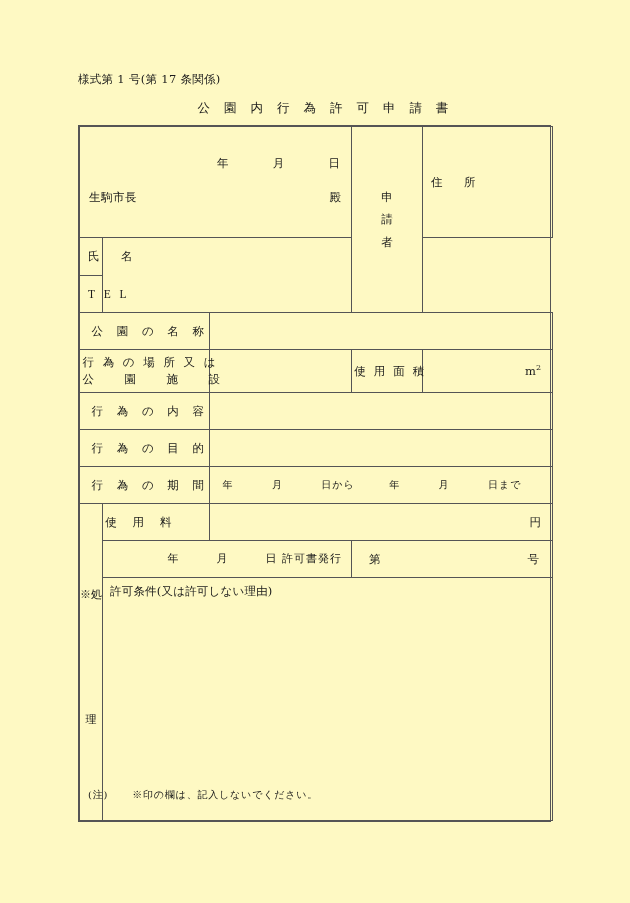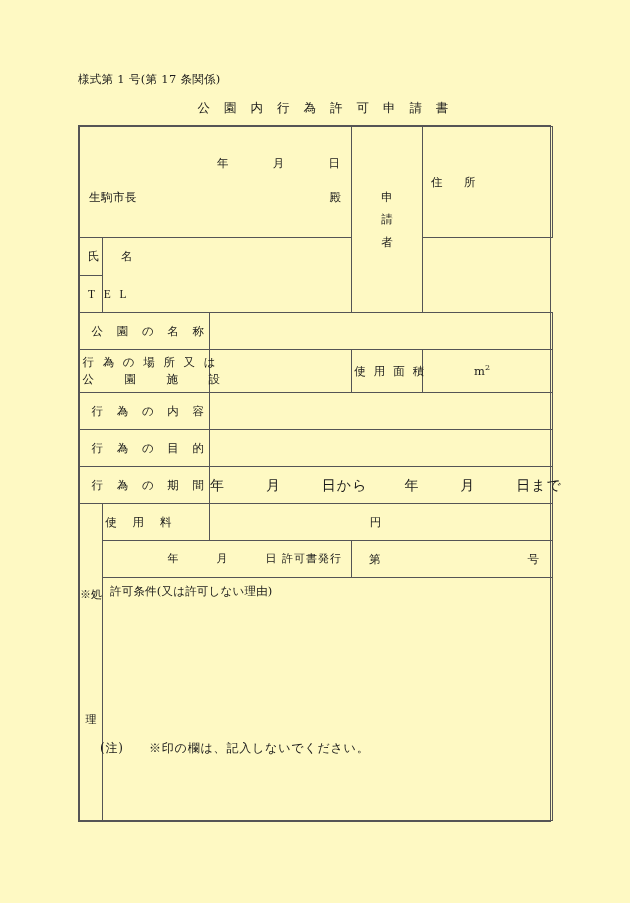--- a/index.html
+++ b/index.html
@@ -153,39 +153,39 @@
 
   
   .row-h {
     height: 36px;
   }
   .row-h2 {
     height: 42px;
   }
   .unit-right {
     display: block;
-    text-align: center;
+    text-align: right;
     padding-right: 11px;
     font-size: 11.5px;
     white-space: nowrap;
   }
   .unit-sup {
     font-size: 11.5px;
   }
   .unit-sup sup {
     font-size: 8px;
     vertical-align: super;
   }
 
   .period-text {
     display: block;
     text-align: center;
     letter-spacing: 1px;
     white-space: nowrap;
-    font-size: 14px;
+    font-size: 10px;
     padding-right: 18px;
   }
   .period-text .sp { display: inline-block; width: 30px; }
   .period-text .sp-sm { display: inline-block; width: 26px; }
 
   
   .proc-vert {
     width: 23px;
     text-align: center;
     vertical-align: top;
@@ -247,25 +247,24 @@
     top: 5px;
     font-size: 11.5px;
     letter-spacing: 0.2px;
     white-space: nowrap;
   }
 
   
   .note {
     position: absolute;
     left: 88px;
-    top: 740px;
-    font-size: 12px;
+    top: 788px;
+    font-size: 10px;
     letter-spacing: 0.8px;
     white-space: nowrap;
-    margin-left: 12px;
   }
   .note .note-gap { display: inline-block; width: 16px; }
 </style>
 </head>
 <body>
 
 <div class="page">
 
   <div class="form-no">様式第 1 号(第 17 条関係)</div>
   <div class="doc-title">公 園 内 行 為 許 可 申 請 書</div>

